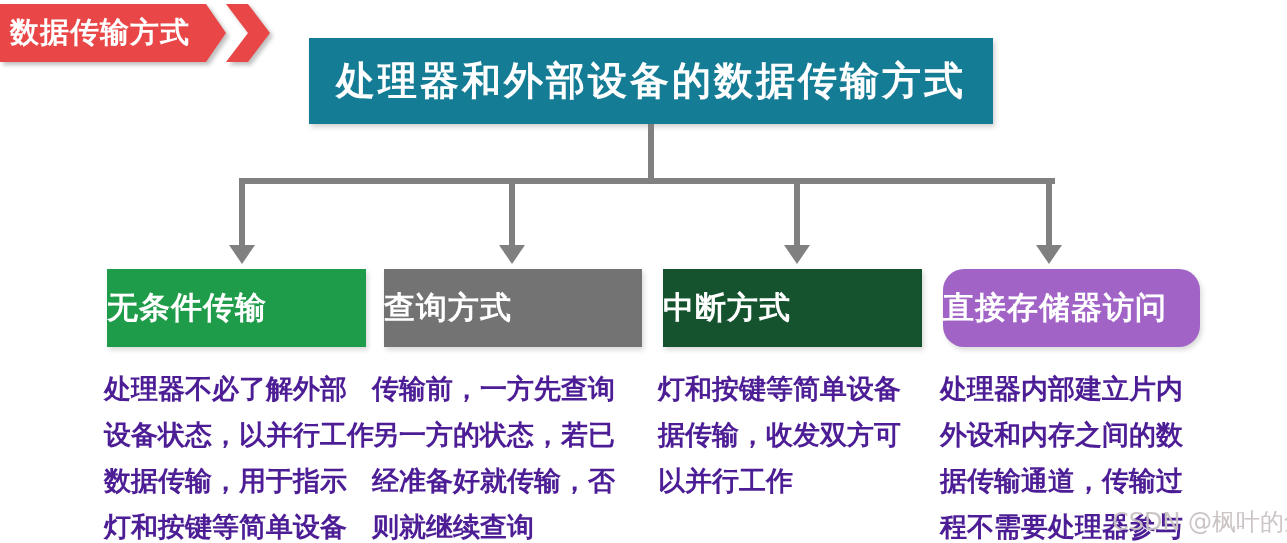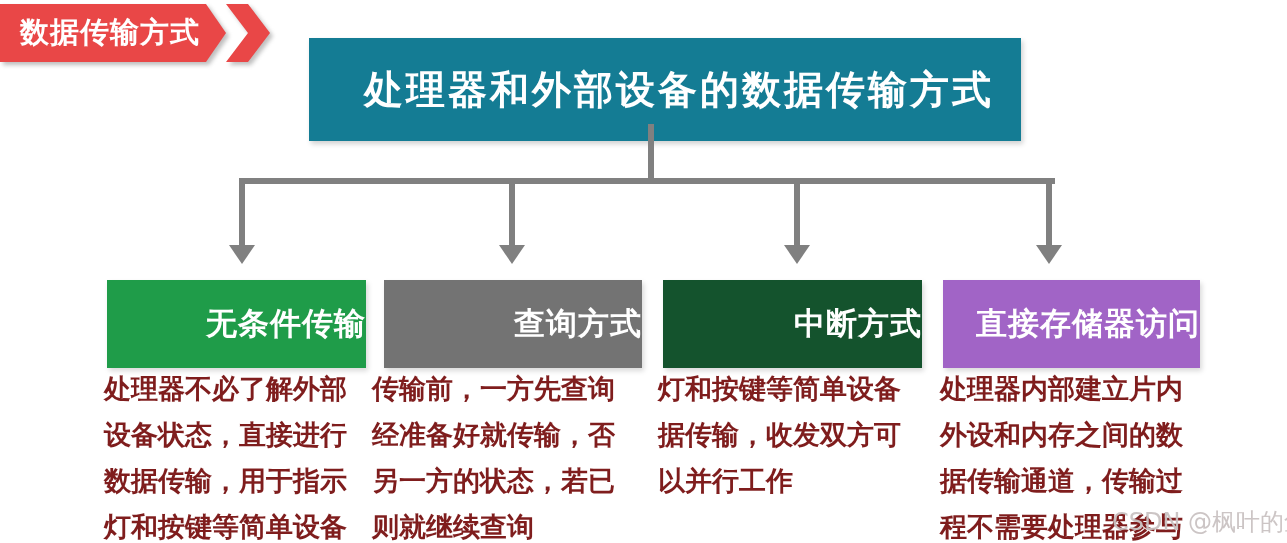--- a/index.html
+++ b/index.html
@@ -3,57 +3,57 @@
 <meta charset="utf-8">
 <style>
   html,body{margin:0;padding:0;background:#fff;}
   body{font-family:"DejaVu Sans","Liberation Sans",sans-serif;}
   #canvas{position:relative;width:1287px;height:543px;background:#ffffff;overflow:hidden;}
 
   
   .ribbon-wrap{position:absolute;left:0;top:4px;height:58px;filter:drop-shadow(3px 3px 2px rgba(110,110,110,.45));}
   .ribbon-banner{position:absolute;left:0;top:0;width:226px;height:58px;
     clip-path:polygon(0 0,calc(100% - 20px) 0,100% 50%,calc(100% - 20px) 100%,0 100%);
-    display:flex;align-items:center;padding-left:20px;box-sizing:border-box;}
+    display:flex;align-items:center;padding-left:10px;box-sizing:border-box;}
   .ribbon-banner span{color:#fff;font-size:29px;font-weight:bold;letter-spacing:1px;white-space:nowrap;}
   .ribbon-chevron{position:absolute;top:0;width:44px;height:58px;
     clip-path:polygon(0 0,50% 0,100% 50%,50% 100%,0 100%,50% 50%);}
   .chev1{left:226px;}
 
   
-  .title-box{position:absolute;left:309px;top:38px;width:684px;height:103px;
+  .title-box{position:absolute;left:309px;top:38px;width:684px;height:86px;
     display:flex;align-items:center;justify-content:center;
-    box-shadow:2px 3px 5px rgba(0,0,0,.18);padding-left:28px;}
+    box-shadow:2px 3px 5px rgba(0,0,0,.18);}
   .title-box span{color:#fff;font-size:39px;font-weight:bold;letter-spacing:3px;white-space:nowrap;}
 
   
   .conn{position:absolute;}
   .stem-title{left:648px;top:124px;width:6px;height:57px;}
   .hline{left:239px;top:178px;width:816px;height:6px;}
   .bstem{top:178px;width:6px;height:68px;}
   .bs0{left:239px;} .bs1{left:509px;} .bs2{left:794px;} .bs3{left:1046px;}
   .ahead{position:absolute;top:245px;width:0;height:0;
     border-left:13px solid transparent;border-right:13px solid transparent;}
   .ah0{left:229px;} .ah1{left:499px;} .ah2{left:784px;} .ah3{left:1036px;}
 
   
-  .cat-box{position:absolute;top:280px;height:88px;
-    display:flex;align-items:center;justify-content:flex-end;
+  .cat-box{position:absolute;top:269px;height:78px;
+    display:flex;align-items:center;justify-content:flex-start;
     box-shadow:2px 3px 5px rgba(0,0,0,.15);}
   .cat-box span{color:#fff;font-size:31px;font-weight:bold;letter-spacing:1px;white-space:nowrap;}
   .cb0{left:107px;width:259px;}
   .cb1{left:384px;width:258px;}
   .cb2{left:663px;width:259px;}
   .cb3{left:943px;width:257px;}
 
   
   .desc-col{position:absolute;top:366px;width:275px;}
   .dc0{left:104px;} .dc1{left:372px;} .dc2{left:658px;} .dc3{left:940px;}
   .desc-line{height:46px;line-height:46px;font-size:27px;font-weight:bold;
-    color:#7f1d1d;white-space:nowrap;}
+    color:#4c1d95;white-space:nowrap;}
 
   
   .watermark{position:absolute;left:1112px;top:506px;font-size:24px;
     color:rgba(201,194,194,.95);white-space:nowrap;z-index:5;}
 </style>
 </head>
 <body>
 
 <div id="canvas">
 
@@ -81,34 +81,34 @@
 
   <div class="cat-box cb0" style="background-color: rgb(31, 156, 73);">
     <span>无条件传输</span>
   </div>
   <div class="cat-box cb1" style="background-color: #737373;">
     <span>查询方式</span>
   </div>
   <div class="cat-box cb2" style="background-color: #14532d;">
     <span>中断方式</span>
   </div>
-  <div class="cat-box cb3" style="background-color: rgb(161, 100, 198);">
+  <div class="cat-box cb3" style="background-color: rgb(161, 100, 198); border-radius: 21px;">
     <span>直接存储器访问</span>
   </div>
 
   <div class="desc-col dc0">
     <div class="desc-line">处理器不必了解外部</div>
-    <div class="desc-line">设备状态，直接进行</div>
+    <div class="desc-line">设备状态，以并行工作</div>
     <div class="desc-line">数据传输，用于指示</div>
     <div class="desc-line">灯和按键等简单设备</div>
   </div>
   <div class="desc-col dc1">
     <div class="desc-line">传输前，一方先查询</div>
+    <div class="desc-line">另一方的状态，若已</div>
     <div class="desc-line">经准备好就传输，否</div>
-    <div class="desc-line">另一方的状态，若已</div>
     <div class="desc-line">则就继续查询</div>
   </div>
   <div class="desc-col dc2">
     <div class="desc-line">灯和按键等简单设备</div>
     <div class="desc-line">据传输，收发双方可</div>
     <div class="desc-line">以并行工作</div>
   </div>
   <div class="desc-col dc3">
     <div class="desc-line">处理器内部建立片内</div>
     <div class="desc-line">外设和内存之间的数</div>

